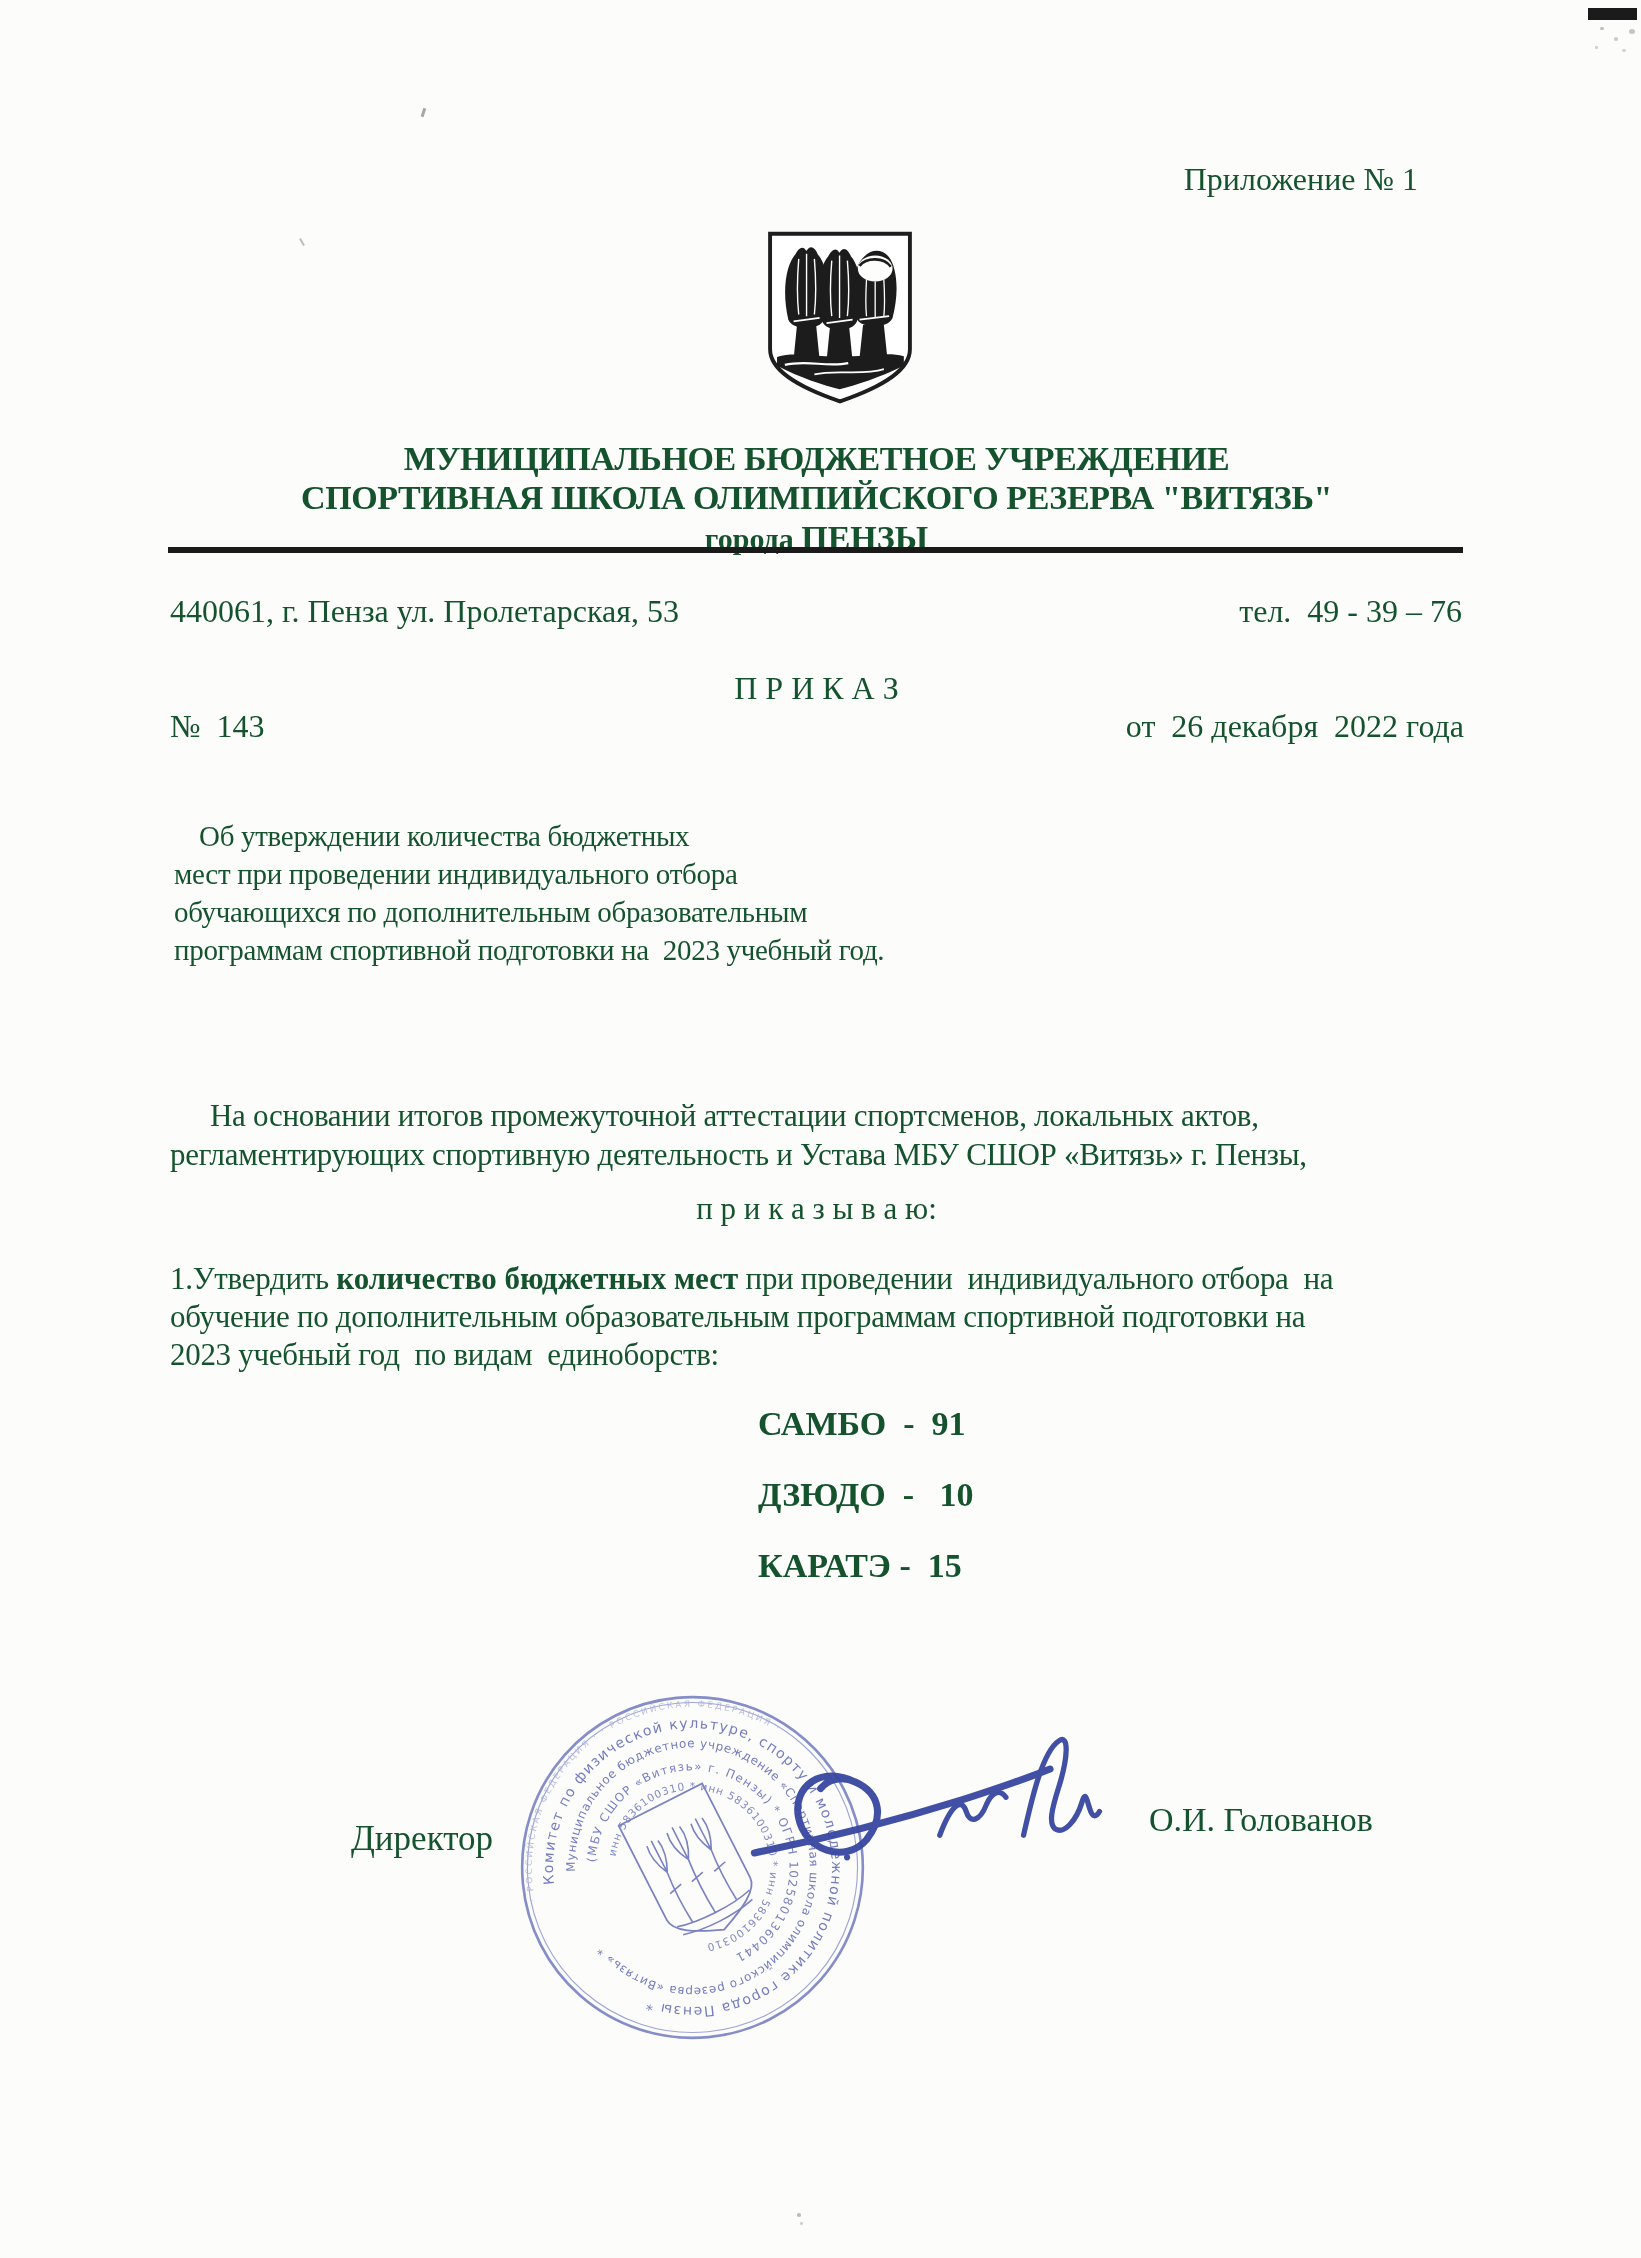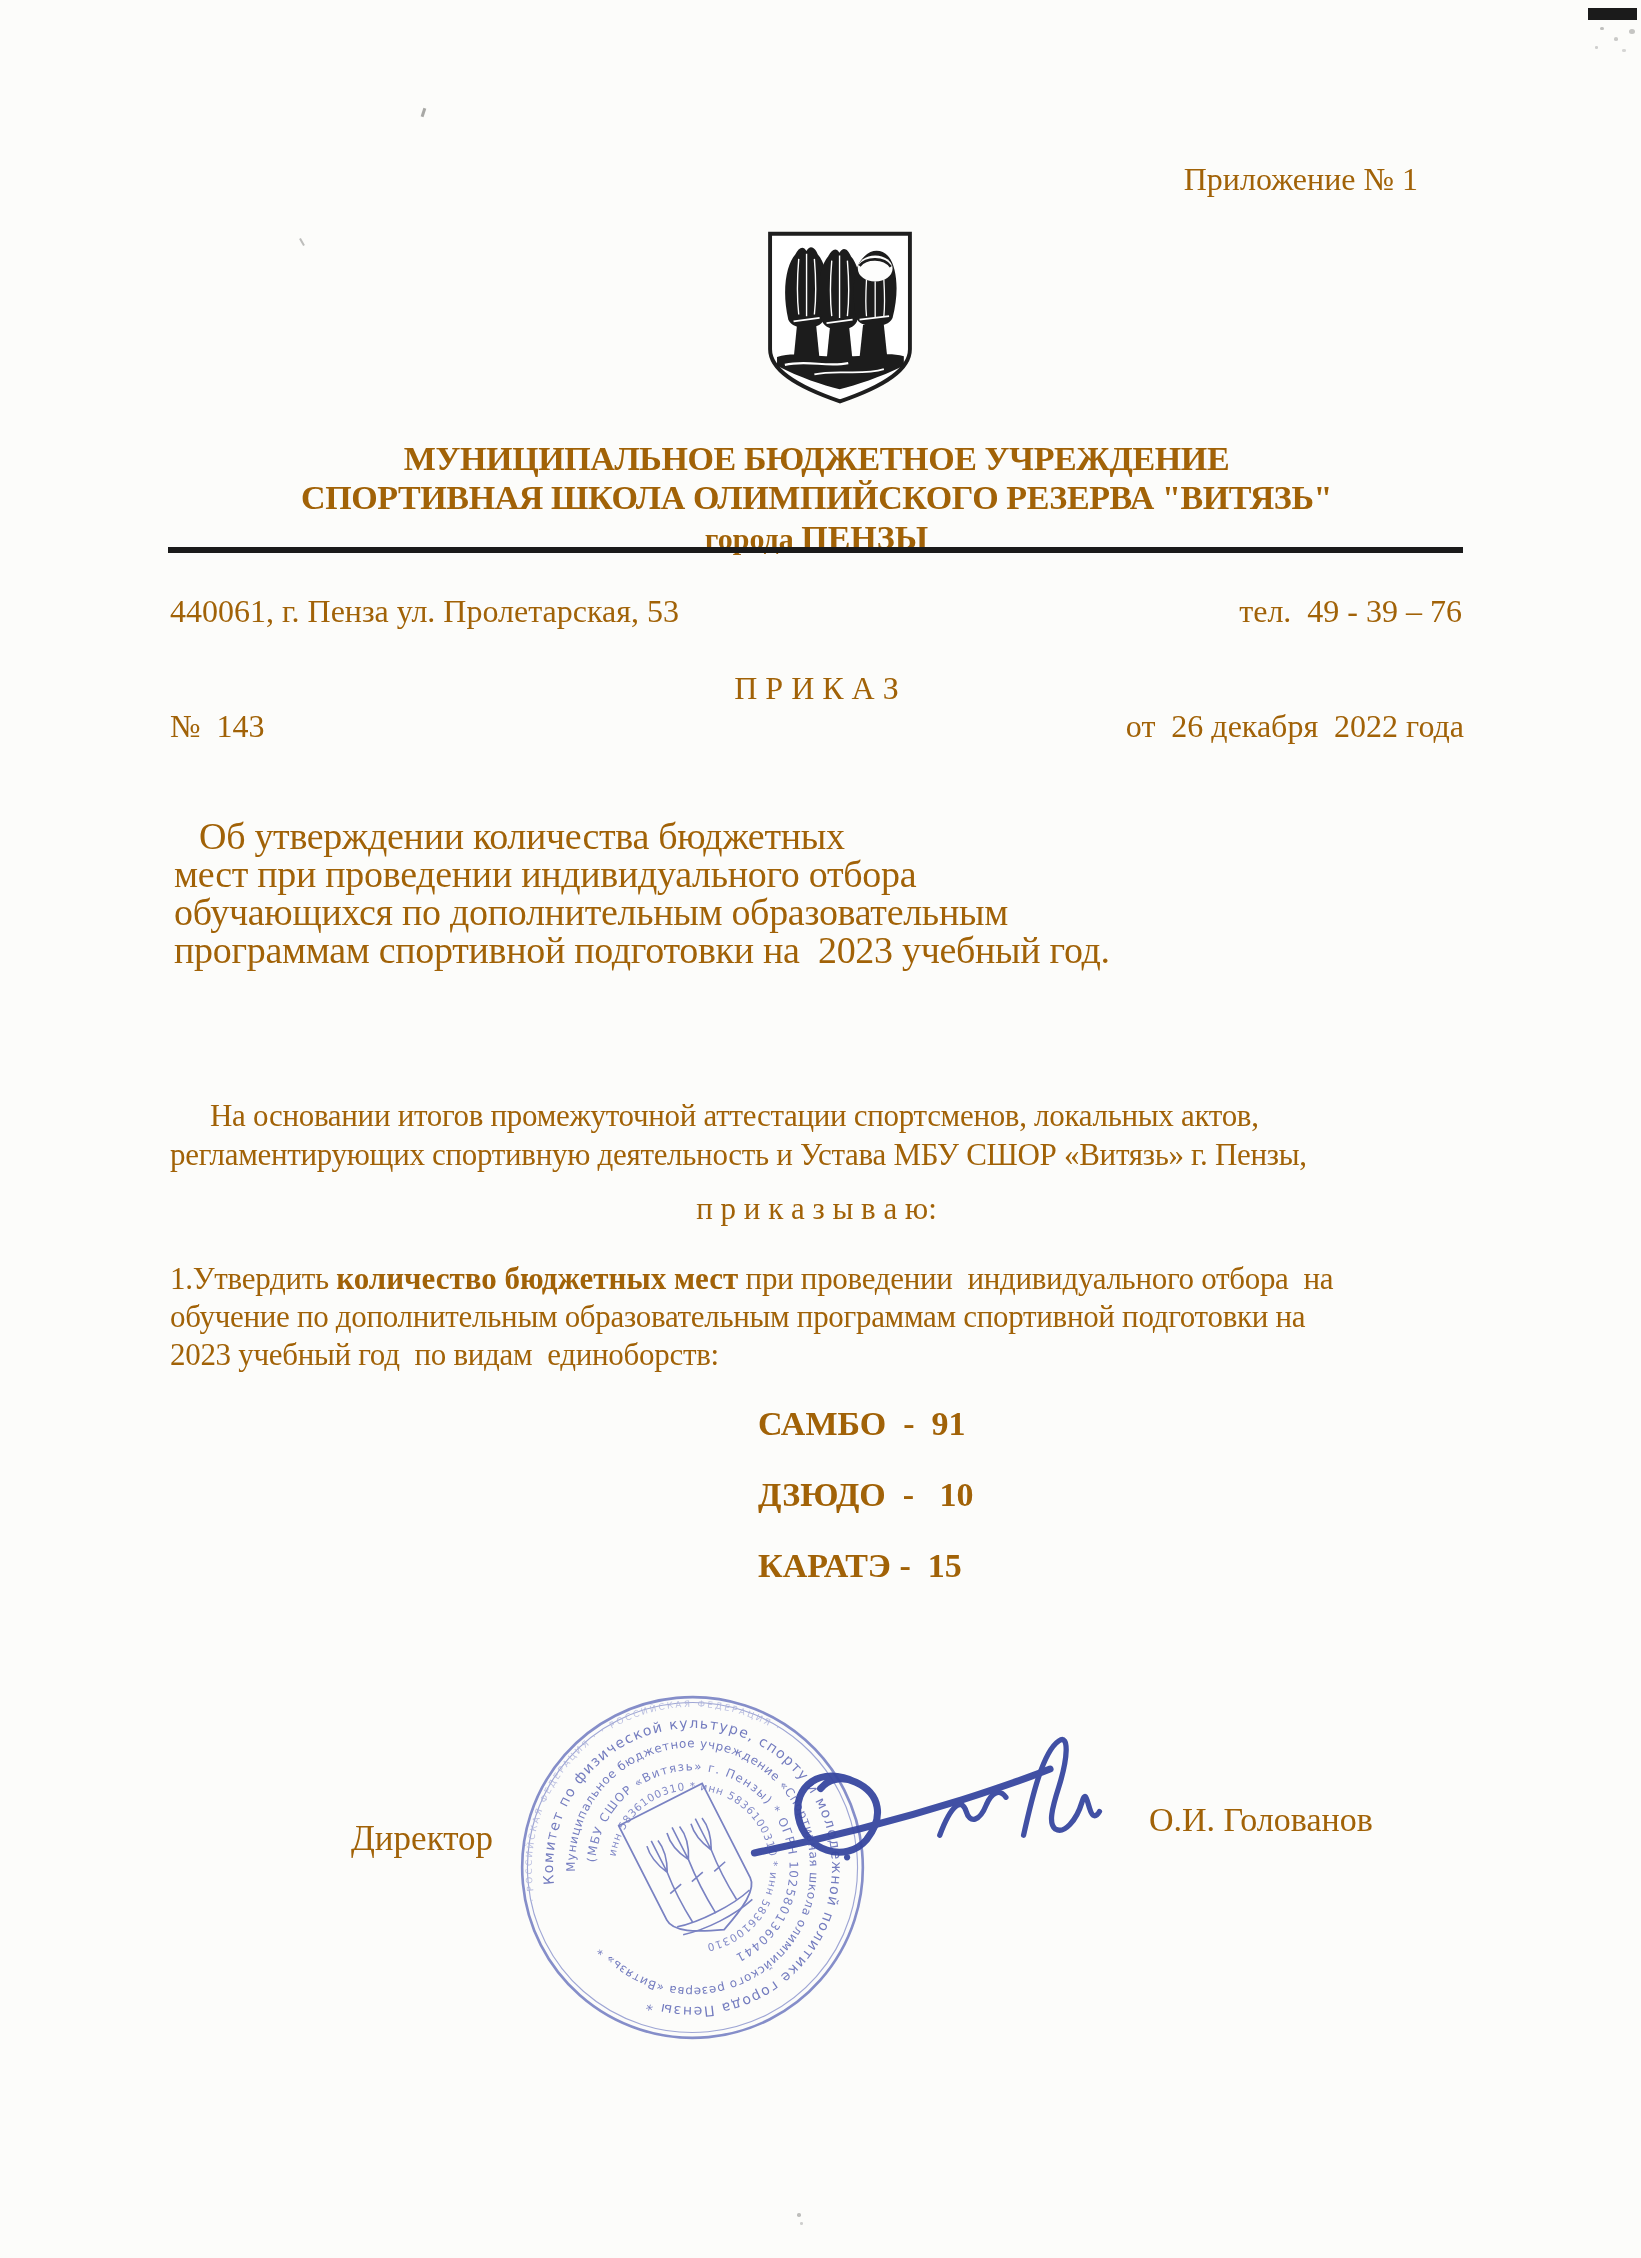--- a/index.html
+++ b/index.html
@@ -2,21 +2,21 @@
 <html lang="ru" style="font-size:14px"><head>
 <meta charset="utf-8">
 <style>
   html,body{margin:0;padding:0;background:#e9e9e7;}
   .page{
     position:relative;
     width:1642px;height:2258px;
     margin:0 auto;
     background:#fcfcfa;
     font-family:"Liberation Serif","DejaVu Serif",serif;
-    color:#a16207;
+    color:#14532d;
     overflow:hidden;
   }
   .pre{white-space:pre-wrap;}
 
   
   .artifact-bar{position:absolute;left:1588px;top:8px;width:49px;height:12.4px;background:#1b1b1b;}
   .speck{position:absolute;border-radius:50%;background:#8d8d8b;}
   .s1{left:1600px;top:26.5px;width:3.5px;height:3.5px;opacity:.55;}
   .s2{left:1614px;top:37px;width:4.4px;height:3.5px;opacity:.45;}
   .s3{left:1629px;top:29px;width:6.2px;height:5.3px;opacity:.5;}
@@ -36,21 +36,21 @@
   .org-line3{font-size:30px;margin-top:0.9px;}
   .org-line3 .city{font-size:34px;}
 
   .rule{position:absolute;left:168px;top:547px;width:1295px;height:6.2px;background:#1a1a1a;}
 
   .contact-row{position:absolute;left:170px;top:593px;width:1292px;display:flex;justify-content:space-between;font-size:32px;}
 
   .order-title{position:absolute;left:168px;top:670px;width:1297px;text-align:center;font-size:32px;}
   .order-meta{position:absolute;left:170px;top:708px;width:1294px;display:flex;justify-content:space-between;font-size:32px;gap:44px;}
 
-  .subject{position:absolute;left:174px;top:817px;font-size:38px;line-height:38px;letter-spacing:-0.3px;}
+  .subject{position:absolute;left:174px;top:817px;font-size:29px;line-height:38px;letter-spacing:-0.3px;}
   .subject .ln.first{padding-left:25px;}
 
   .preamble{position:absolute;left:170px;top:1072px;width:1304px;font-size:31px;line-height:39px;letter-spacing:-0.3px;}
   .preamble .ln.first{padding-left:40px;margin-top:24px;}
   .preamble .ln{white-space:pre-wrap;}
 
   .decree{position:absolute;left:168px;top:1191px;width:1297px;text-align:center;font-size:31px;}
 
   .item1{position:absolute;left:170px;top:1260px;width:1307px;font-size:31px;line-height:38px;letter-spacing:-0.3px;}
   .item1 .ln{white-space:pre-wrap;}

